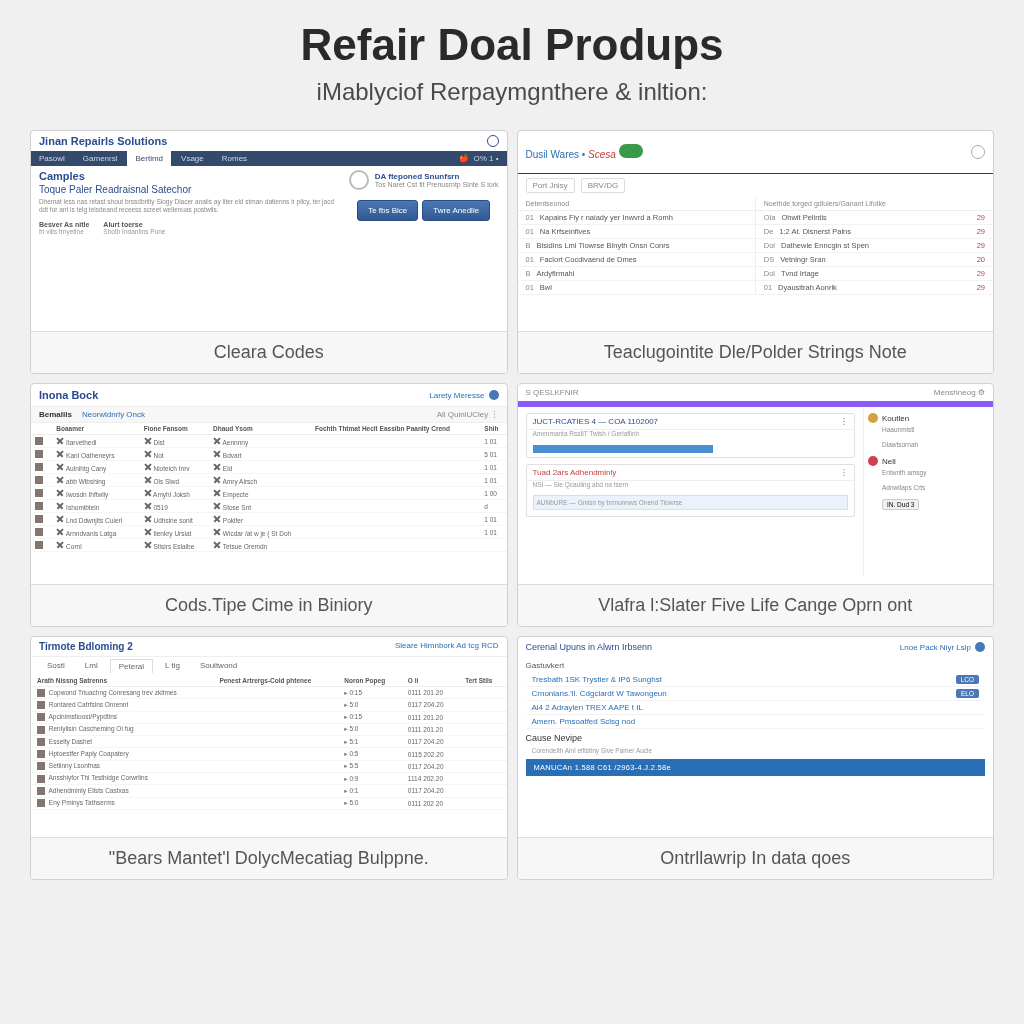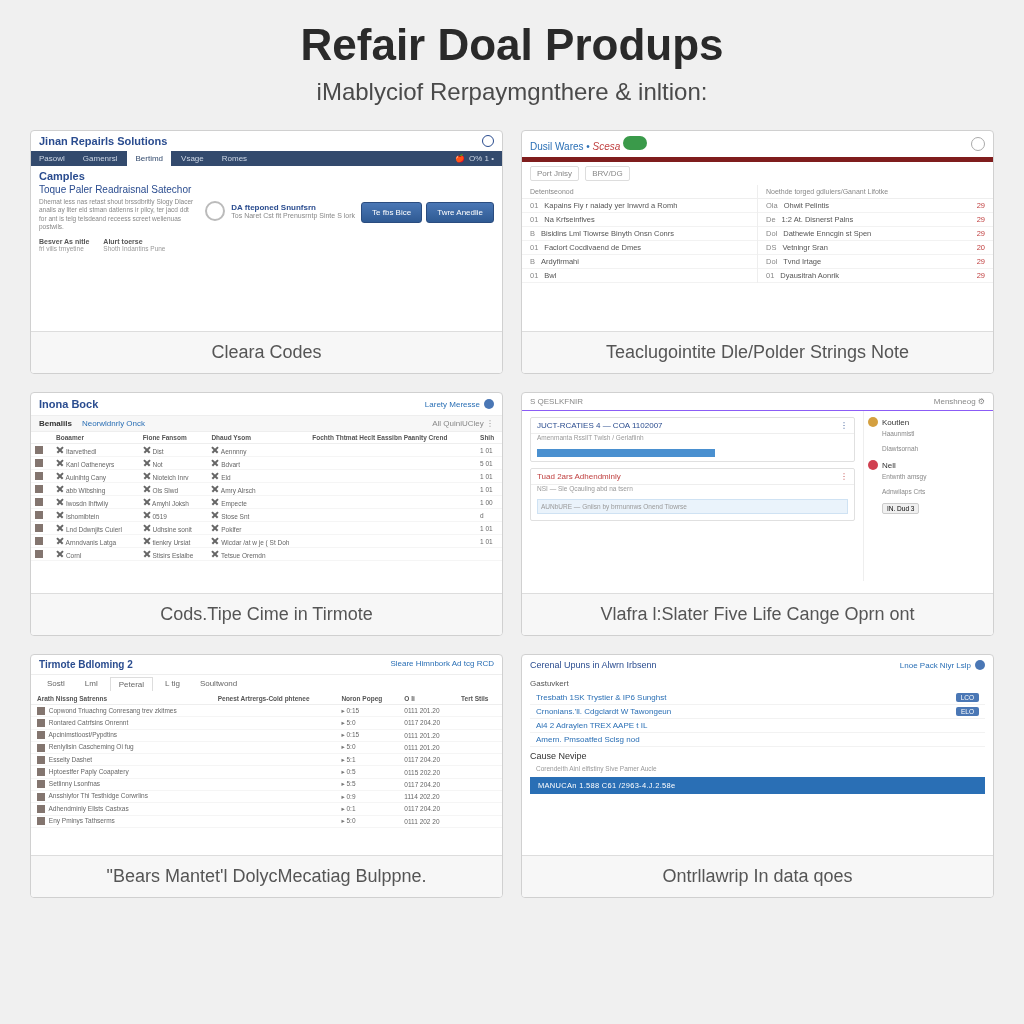--- a/index.html
+++ b/index.html
@@ -1,20 +1,20 @@
 <!DOCTYPE html>
 <html><head>
 <meta charset="utf-8">
 <style>
 * { margin: 0; padding: 0; box-sizing: border-box; }
 body { font-family: -apple-system, Helvetica, Arial, sans-serif; background: #f0f0f0; width: 1024px; height: 1024px; overflow: hidden; }
 .page { padding: 20px 30px; }
 .page-title { text-align: center; font-size: 44px; font-weight: 700; color: #2a2a2a; margin-bottom: 8px; }
 .page-subtitle { text-align: center; font-size: 24px; color: #4a4a4a; margin-bottom: 24px; }
-.grid { display: grid; grid-template-columns: 1fr 1fr; gap: 18px; }
+.grid { display: grid; grid-template-columns: 1fr 1fr; gap: 9px; }
 .card { background: #fff; border: 1px solid #d0d0d0; border-radius: 4px; overflow: hidden; display: flex; flex-direction: column; height: 244px; }
 .card-body { flex: 1; overflow: hidden; font-size: 8px; }
 .card-caption { background: #f7f7f7; border-top: 1px solid #ddd; padding: 10px 16px; font-size: 18px; color: #555; text-align: center; }
 
 
 .c1-top { display:flex; justify-content:space-between; align-items:center; padding:4px 8px; font-size:11px; color:#2a4c8f; font-weight:600; }
 .c1-nav { background:#334a6d; display:flex; gap:2px; padding:0; align-items:center; }
 .c1-nav-item { color:#cfd8e6; font-size:8px; padding:3px 8px; }
 .c1-nav-item.active { background:#fff; color:#334a6d; }
 .c1-nav-spacer { flex:1; }
@@ -22,30 +22,30 @@
 .c1-sub { font-size:8px; color:#777; padding:3px 8px; display:flex; gap:8px; }
 .c1-sub .link { color:#2a6fb5; }
 .c1-main { display:flex; padding:4px 8px; gap:10px; }
 .c1-left { flex:1; }
 .c1-h { font-size:11px; font-weight:700; color:#2a4c8f; }
 .c1-h2 { font-size:10px; color:#2a4c8f; margin-top:2px; }
 .c1-p { font-size:6.5px; color:#888; margin-top:3px; line-height:1.3; }
 .c1-cols { display:flex; gap:14px; margin-top:6px; }
 .c1-col-h { font-size:7px; color:#555; font-weight:600; }
 .c1-col-p { font-size:6.5px; color:#999; }
-.c1-right { display:flex; gap:6px; align-items:center; }
+.c1-right { display:flex; flex-direction:column; gap:6px; align-items:center; }
 .c1-badge { display:flex; gap:6px; align-items:center; }
 .c1-circ { width:20px; height:20px; border:2px solid #bbb; border-radius:50%; }
 .c1-rt { font-size:7px; color:#888; }
 .c1-rt b { font-size:8px; color:#2a4c8f; }
 .c1-btns { display:flex; gap:4px; margin-top:4px; }
 .c1-btn { background:linear-gradient(#4a77b5,#2f5a93); color:#fff; font-size:8px; padding:5px 10px; border-radius:3px; border:1px solid #2a4c7f; }
 
 
-.c2-top { display:flex; justify-content:space-between; align-items:center; padding:5px 8px; border-bottom:5px solid #7f1d1d; }
+.c2-top { display:flex; justify-content:space-between; align-items:center; padding:13px 8px; border-bottom:1px solid #7f1d1d; }
 .c2-brand { font-size:10px; color:#2a6fb5; }
 .c2-brand .red { color:#c04040; font-style:italic; }
 .c2-pill { width:24px; height:14px; background:#3a9a4a; border-radius:7px; display:inline-block; }
 .c2-circ { width:14px; height:14px; border:1px solid #aaa; border-radius:50%; display:inline-block; }
 .c2-tabs { display:flex; gap:6px; padding:4px 8px; font-size:8px; color:#888; }
 .c2-tab { padding:2px 6px; border:1px solid #ddd; border-radius:2px; }
 .c2-cols { display:flex; }
 .c2-col { flex:1; }
 .c2-ch { font-size:7px; color:#888; padding:3px 8px; border-bottom:1px solid #eee; }
 .c2-row { display:flex; justify-content:space-between; padding:2px 8px; font-size:7.5px; border-bottom:1px solid #f2f2f2; }
@@ -66,21 +66,21 @@
 .c3-table { width:100%; border-collapse:collapse; }
 .c3-table th { font-size:6.5px; text-align:left; color:#555; font-weight:600; padding:2px 4px; border-bottom:1px solid #eee; }
 .c3-table td { font-size:6.5px; color:#666; padding:1.5px 4px; border-bottom:1px solid #f5f5f5; }
 .c3-ico { width:8px; height:8px; background:#83756f; display:inline-block; vertical-align:middle; margin-right:2px; }
 .c3-x { width:8px; height:8px; display:inline-block; position:relative; }
 .c3-x::before, .c3-x::after { content:""; position:absolute; width:8px; height:1.5px; background:#666; top:3px; }
 .c3-x::before { transform:rotate(45deg); } .c3-x::after { transform:rotate(-45deg); }
 .c3-red { color:#c04040; }
 
 
-.c4-top { padding:4px 8px; font-size:8px; color:#888; border-bottom:1px solid #8b5cf6; display:flex; justify-content:space-between; }
+.c4-top { padding:4px 8px; font-size:8px; color:#888; border-bottom:6px solid #8b5cf6; display:flex; justify-content:space-between; }
 .c4-main { display:flex; height:170px; }
 .c4-left { flex:1.4; padding:6px 8px; }
 .c4-right { width:130px; padding:6px 4px; border-left:1px solid #eee; font-size:7px; }
 .c4-panel { border:1px solid #e0e0e0; margin-bottom:6px; border-radius:2px; }
 .c4-ph { font-size:8px; color:#2a4c8f; padding:3px 6px; border-bottom:1px solid #eee; display:flex; justify-content:space-between; }
 .c4-bar { height:8px; background:#4a90d0; margin:4px 6px; width:55%; }
 .c4-sub { font-size:6.5px; color:#999; padding:0 6px 4px; }
 .c4-side-h { font-size:8px; color:#333; display:flex; align-items:center; gap:4px; margin-bottom:3px; }
 .c4-sico { width:10px; height:10px; border-radius:50%; background:#d4a040; }
 .c4-sico.b { background:#d04050; }
@@ -349,21 +349,21 @@
                 <td><span class="c3-ico"></span></td>
                 <td><span class="c3-x"></span> Cornl</td>
                 <td><span class="c3-x"></span> Stisirs Eslaibe</td>
                 <td><span class="c3-x"></span> Tetsue Oremdn</td>
                 <td></td>
                 <td class="c3-red"></td>
               </tr>
             </tbody>
         </table>
       </div>
-      <div class="card-caption">Cods.Tipe Cime in Tirmote</div>
+      <div class="card-caption">Cods.Tipe Cime in Biniory</div>
     </div>
 
     <div class="card">
       <div class="card-body">
         <div class="c4-top">
           <span>S QESLKFNIR</span>
           <span>Menshneog ⚙</span>
         </div>
         <div class="c4-main">
           <div class="c4-left">

